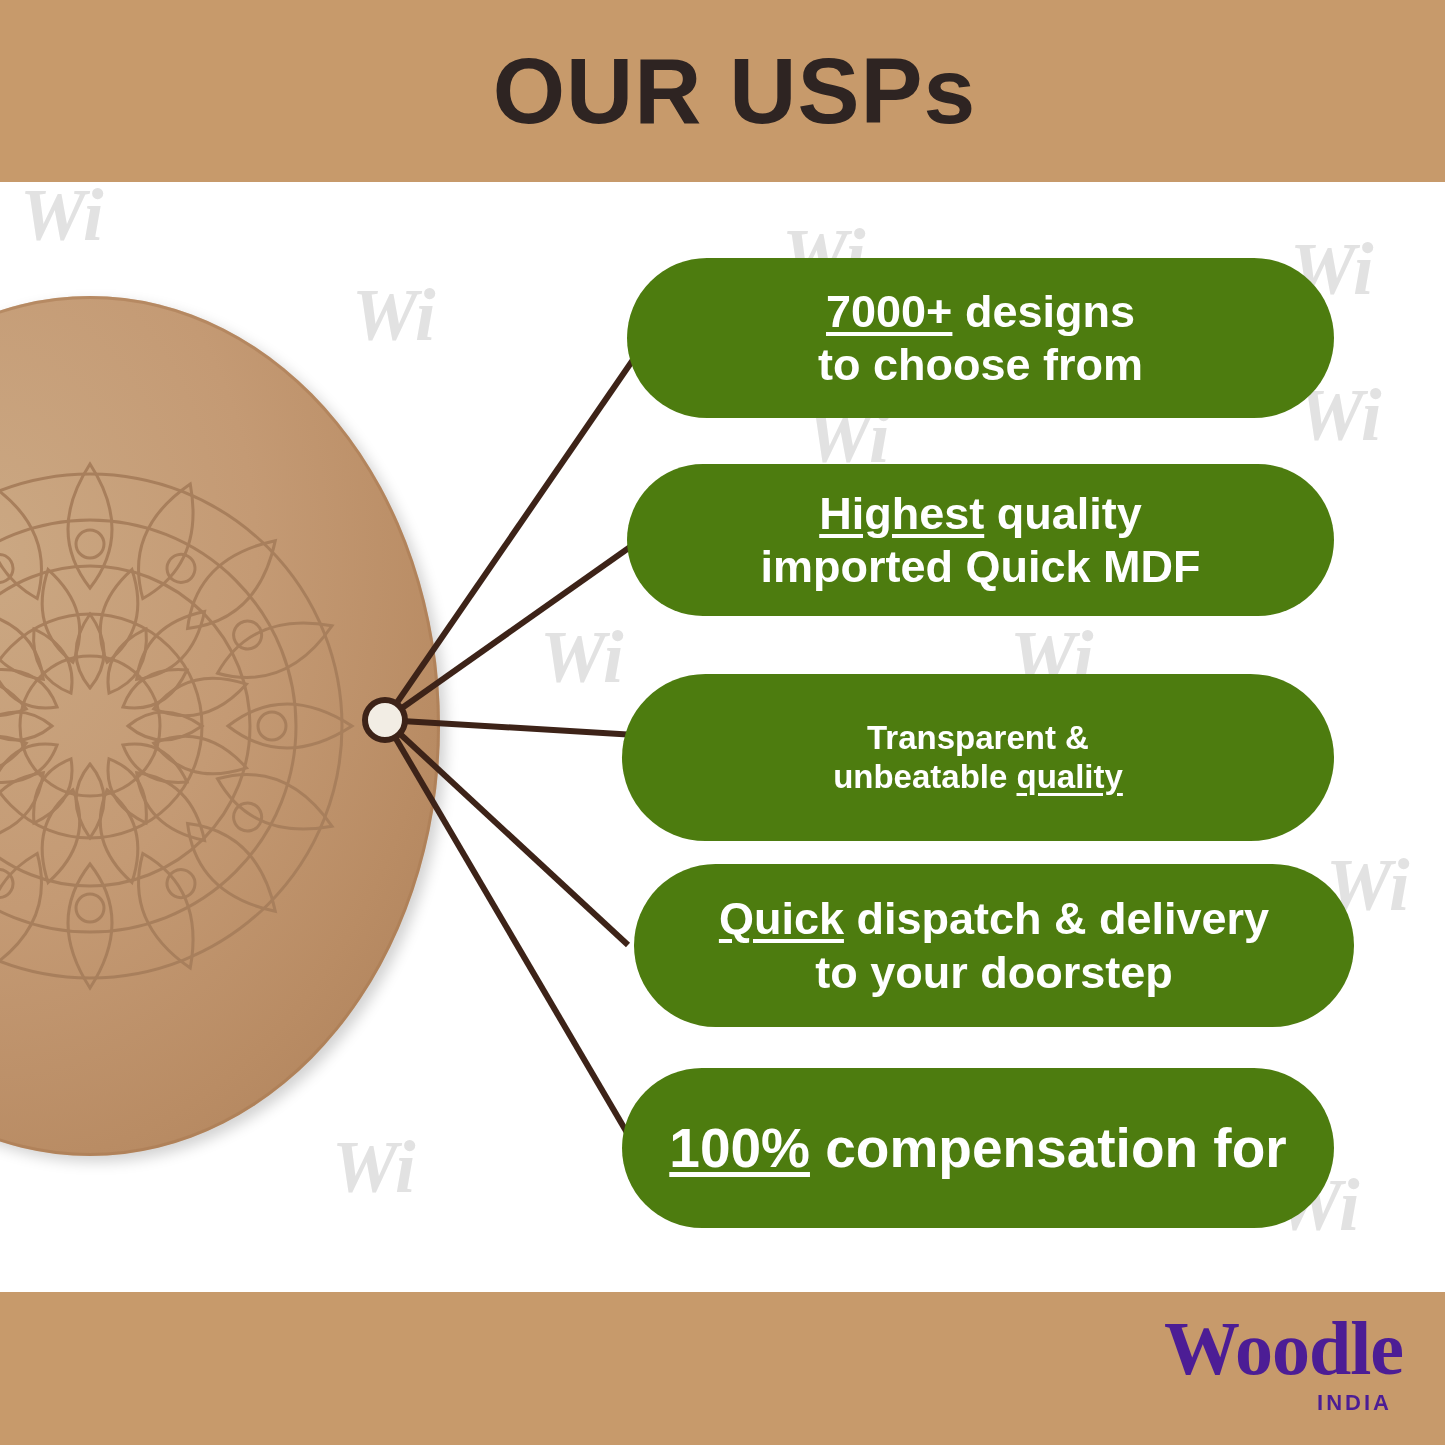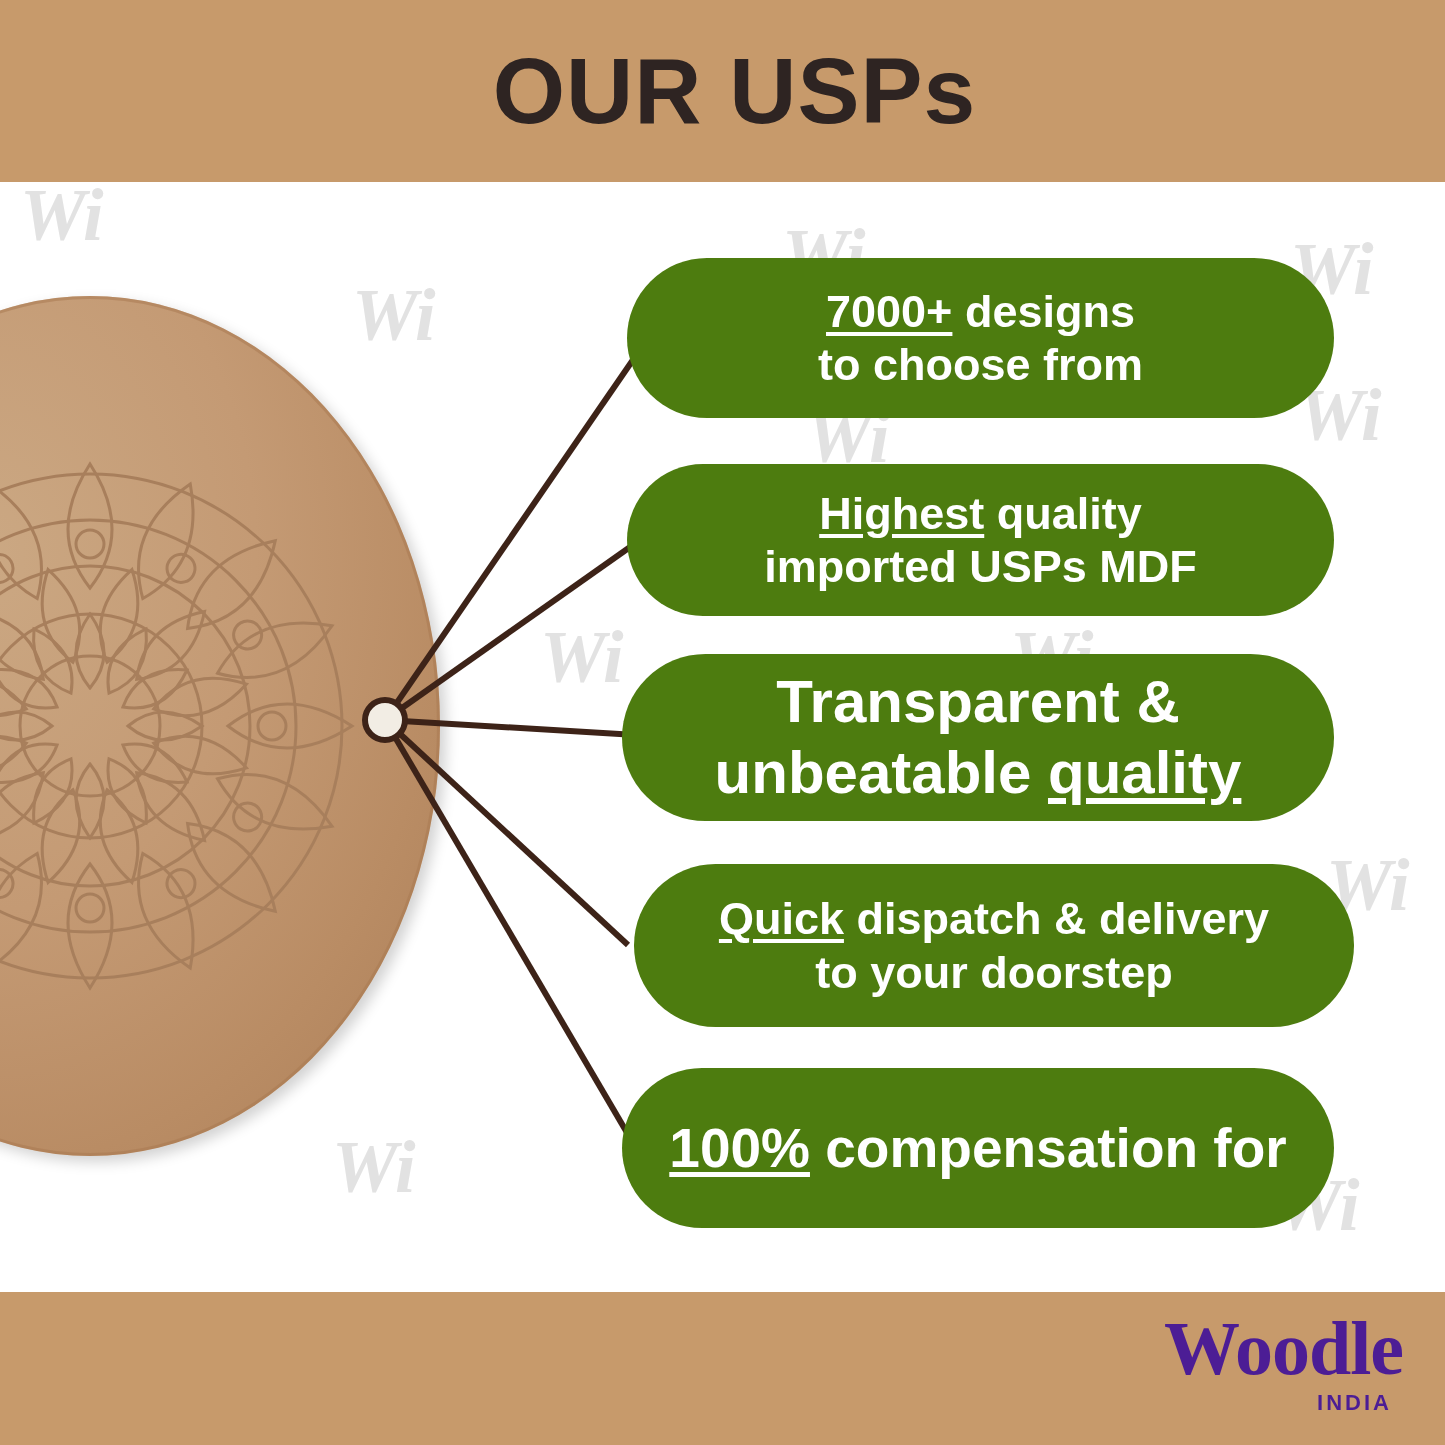--- a/index.html
+++ b/index.html
@@ -147,21 +147,21 @@
     box-sizing: border-box;
     line-height: 1.18;
     font-weight: bold;
     font-family: "Liberation Sans", sans-serif;
   }
   .pill span.u { text-decoration: underline; text-underline-offset: 5px; }
   .pill .txt { display: block; }
 
   .pill-1 { left: 627px; top: 258px;  width: 707px; height: 160px; font-size: 45px; }
   .pill-2 { left: 627px; top: 464px;  width: 707px; height: 152px; font-size: 45px; }
-  .pill-3 { left: 622px; top: 654px;  width: 712px; height: 167px; font-size: 60px; align-items: center; }
+  .pill-3 { left: 622px; top: 674px;  width: 712px; height: 167px; font-size: 33px; align-items: center; }
   .pill-4 { left: 634px; top: 864px;  width: 720px; height: 163px; font-size: 45px; }
   .pill-5 { left: 622px; top: 1068px; width: 712px; height: 160px; font-size: 55px; }
 
   .hub {
     position: absolute;
     left: 362px;
     top: 697px;
     width: 46px;
     height: 46px;
     border-radius: 50%;
@@ -285,21 +285,21 @@
   <div class="pill pill-1">
     <div>
       <span class="txt"><span class="u">7000+</span><span> designs</span></span>
       <span class="txt">to choose from</span>
     </div>
   </div>
 
   <div class="pill pill-2">
     <div>
       <span class="txt"><span class="u">Highest</span><span> quality</span></span>
-      <span class="txt">imported USPs MDF</span>
+      <span class="txt">imported Quick MDF</span>
     </div>
   </div>
 
   <div class="pill pill-3">
     <div>
       <span class="txt">Transparent &amp;</span>
       <span class="txt"><span>unbeatable </span><span class="u">quality</span></span>
     </div>
   </div>
 

